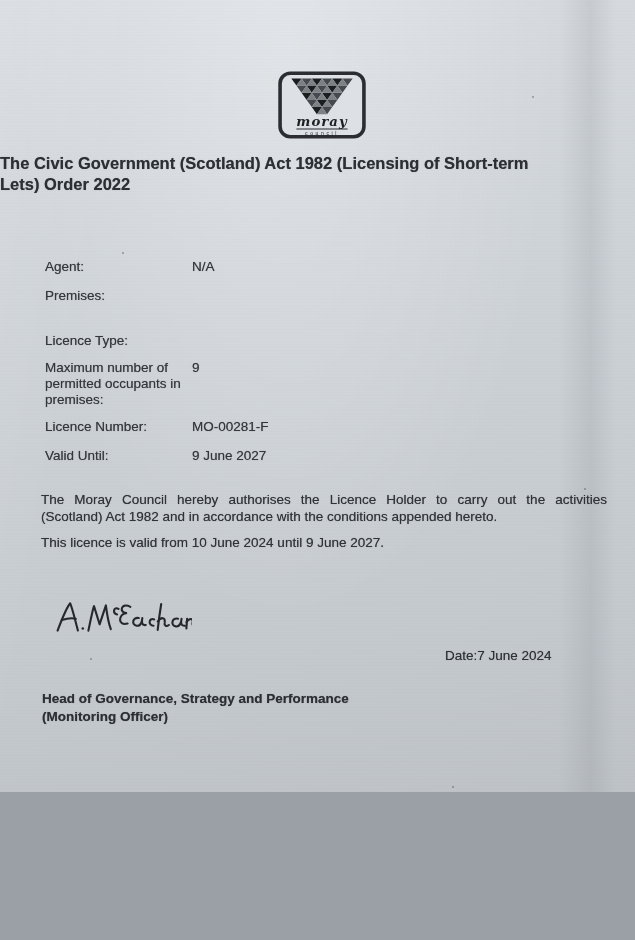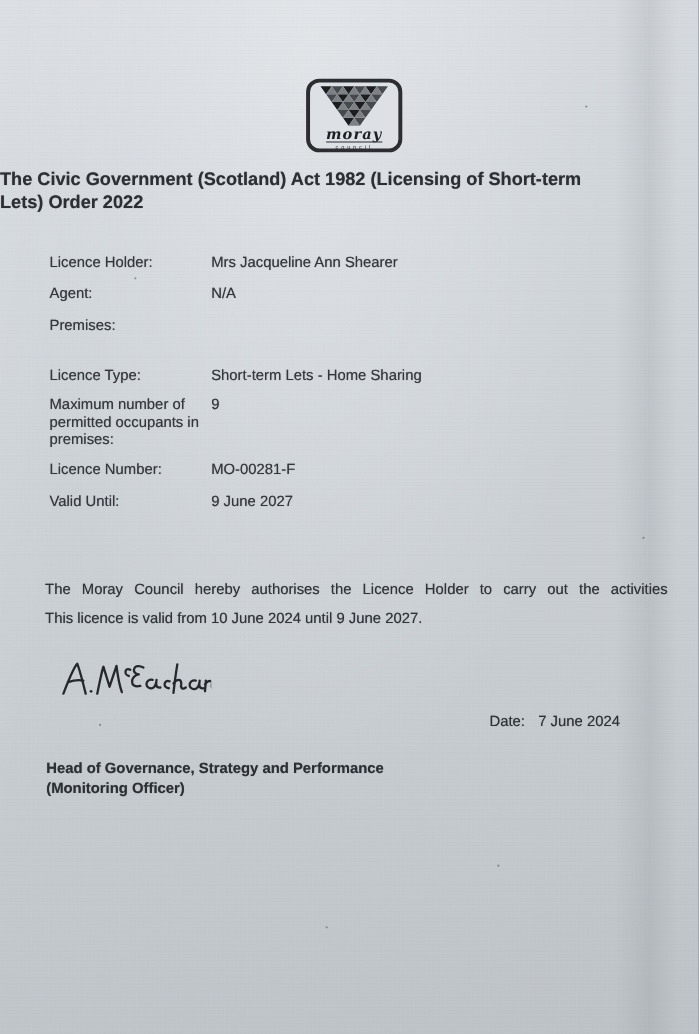--- a/index.html
+++ b/index.html
@@ -1,18 +1,18 @@
 <!DOCTYPE html>
 <html><head>
 <meta charset="utf-8">
 <style>
   html,body{margin:0;padding:0;background:#9aa0a6;}
   .paper{
     position:relative;
-    width:635px;height:940px;
+    width:635px;height:792px;
     margin:0;
     overflow:hidden;
     font-family:"Liberation Sans","DejaVu Sans",sans-serif;
     color:#34373c;
     background:
       radial-gradient(ellipse at 45% 6%, rgba(255,255,255,0.28), rgba(255,255,255,0) 55%),
       linear-gradient(100deg, rgba(255,255,255,0.10) 0%, rgba(255,255,255,0) 18%),
       linear-gradient(90deg, rgba(0,0,0,0) 88%, rgba(70,76,84,0.10) 93%, rgba(0,0,0,0) 97%),
       linear-gradient(172deg, #d8dce1 0%, #cfd4d9 32%, #c9ced3 58%, #c3c8cd 82%, #bdc2c7 100%);
   }
@@ -28,25 +28,25 @@
     position:absolute; top:153px; left:0; width:100%;
     text-align:left; font-weight:bold; font-size:16.5px; line-height:21px; color:#2c2f34;
   }
   .field{ position:absolute; left:45px; display:flex; font-size:13.5px; line-height:16px; }
   .field .label{ width:147px; flex:0 0 147px; padding-right:6px; box-sizing:border-box; }
   .field .value span{ display:block; }
   .bodytext{
     position:absolute; left:41px; top:491px; width:566px;
     font-size:13.5px; line-height:17.2px; color:#303338;
   }
-  .jline{ text-align:justify; text-align-last:justify;margin-top:36px; }
+  .jline{ text-align:justify; text-align-last:justify; }
   .jline.last{ text-align-last:left; }
   .validity{ margin-top:9px; }
   .signature{ position:absolute; left:52px; top:596px; }
-  .dateline{ position:absolute; left:445px; top:648px; font-size:13.5px; display:flex; gap:12px; color:#2e3136;}
+  .dateline{ position:absolute; left:445px; top:648px; font-size:13.5px; display:flex; color:#2e3136;}
   .signatory{
     position:absolute; left:42px; top:690px;
     font-weight:bold; font-size:13.5px; line-height:17.5px; color:#2c2f34;
   }
   .speck{ position:absolute; border-radius:50%; background:rgba(58,64,72,0.45); }
 </style>
 </head>
 <body>
 
 <div class="paper">
@@ -62,56 +62,52 @@
       <line x1="19" y1="56.5" x2="69" y2="56.5" stroke="#2b2d30" stroke-width="1"></line>
       <text x="44" y="62.5" text-anchor="middle" font-family="Liberation Sans, sans-serif" font-size="5" letter-spacing="2.5" fill="#2b2d30">council</text>
     </svg>
   </div>
 
   <div class="doc-title ink">
     <span style="display:block">The Civic Government (Scotland) Act 1982 (Licensing of Short-term</span>
     <span style="display:block">Lets) Order 2022</span>
   </div>
 
-  <div class="field ink" style="top:231px">
-    <div class="label">Licence Holder:</div>
-    <div class="value">Mrs Jacqueline Ann Shearer</div>
-  </div>
 
   <div class="field ink" style="top:259px">
     <div class="label">Agent:</div>
     <div class="value">N/A</div>
   </div>
 
   <div class="field ink" style="top:288px">
     <div class="label">Premises:</div>
   </div>
 
   <div class="field ink" style="top:333px">
     <div class="label">Licence Type:</div>
-    <div class="value">Short-term Lets - Home Sharing</div>
   </div>
 
   <div class="field ink" style="top:360px">
     <div class="label">Maximum number of permitted occupants in premises:</div>
     <div class="value">9</div>
   </div>
 
   <div class="field ink" style="top:419px">
     <div class="label">Licence Number:</div>
     <div class="value">MO-00281-F</div>
   </div>
 
   <div class="field ink" style="top:448px">
     <div class="label">Valid Until:</div>
     <div class="value">9 June 2027</div>
   </div>
 
   <div class="bodytext ink">
     <div class="jline">The Moray Council hereby authorises the Licence Holder to carry out the activities</div>
+    <div class="jline last">(Scotland) Act 1982 and in accordance with the conditions appended hereto.</div>
     <div class="validity">This licence is valid from 10 June 2024 until 9 June 2027.</div>
   </div>
 
   <div class="signature" aria-label="A.McEachan">
     <svg width="140" height="44" viewBox="0 0 200 56" xmlns="http://www.w3.org/2000/svg" fill="none" stroke="#26282c" stroke-width="3" stroke-linecap="round" stroke-linejoin="round">
       <path d="M8,46 C13,33 20,14 26,7 C29,14 34,34 37,46"></path>
       <path d="M14,31 C20,29 29,28 34,29"></path>
       <circle cx="44" cy="43" r="1.8" fill="#26282c" stroke="none"></circle>
       <path d="M52,46 C55,32 58,16 60,11 L68,37 L77,10 C78,18 81,36 84,44"></path>
       <path d="M95,15 C88,11 86,21 93,23"></path>

